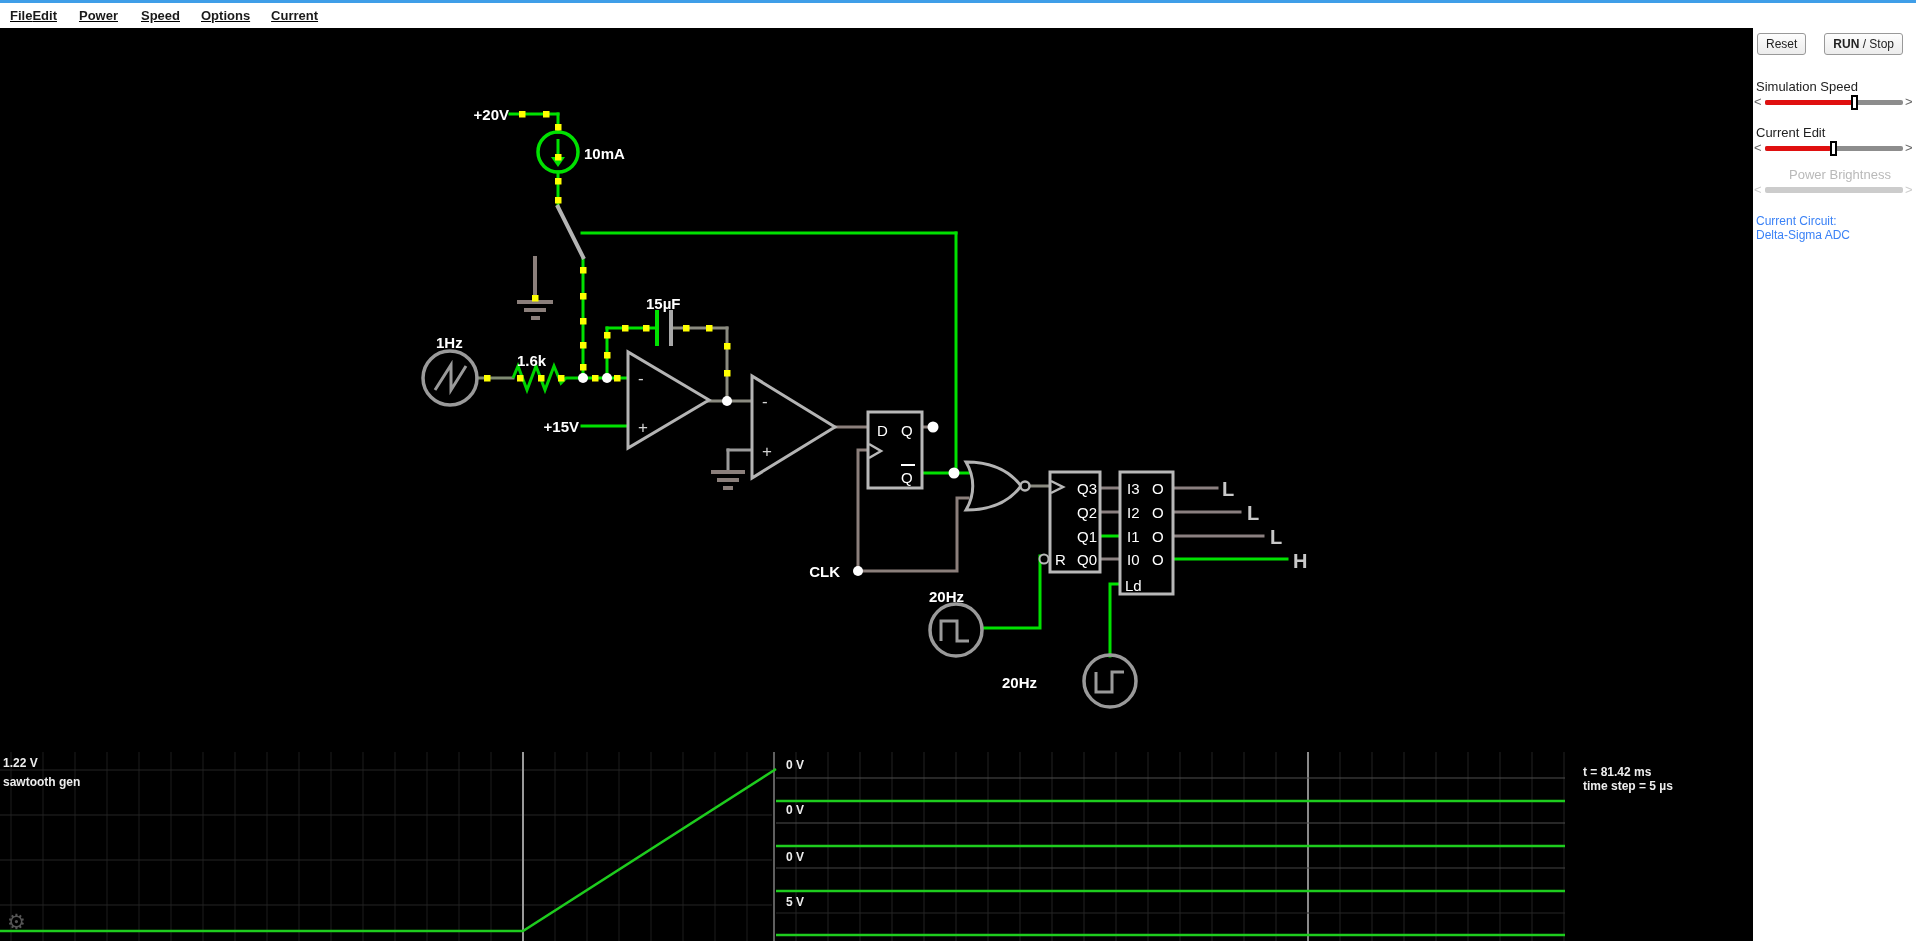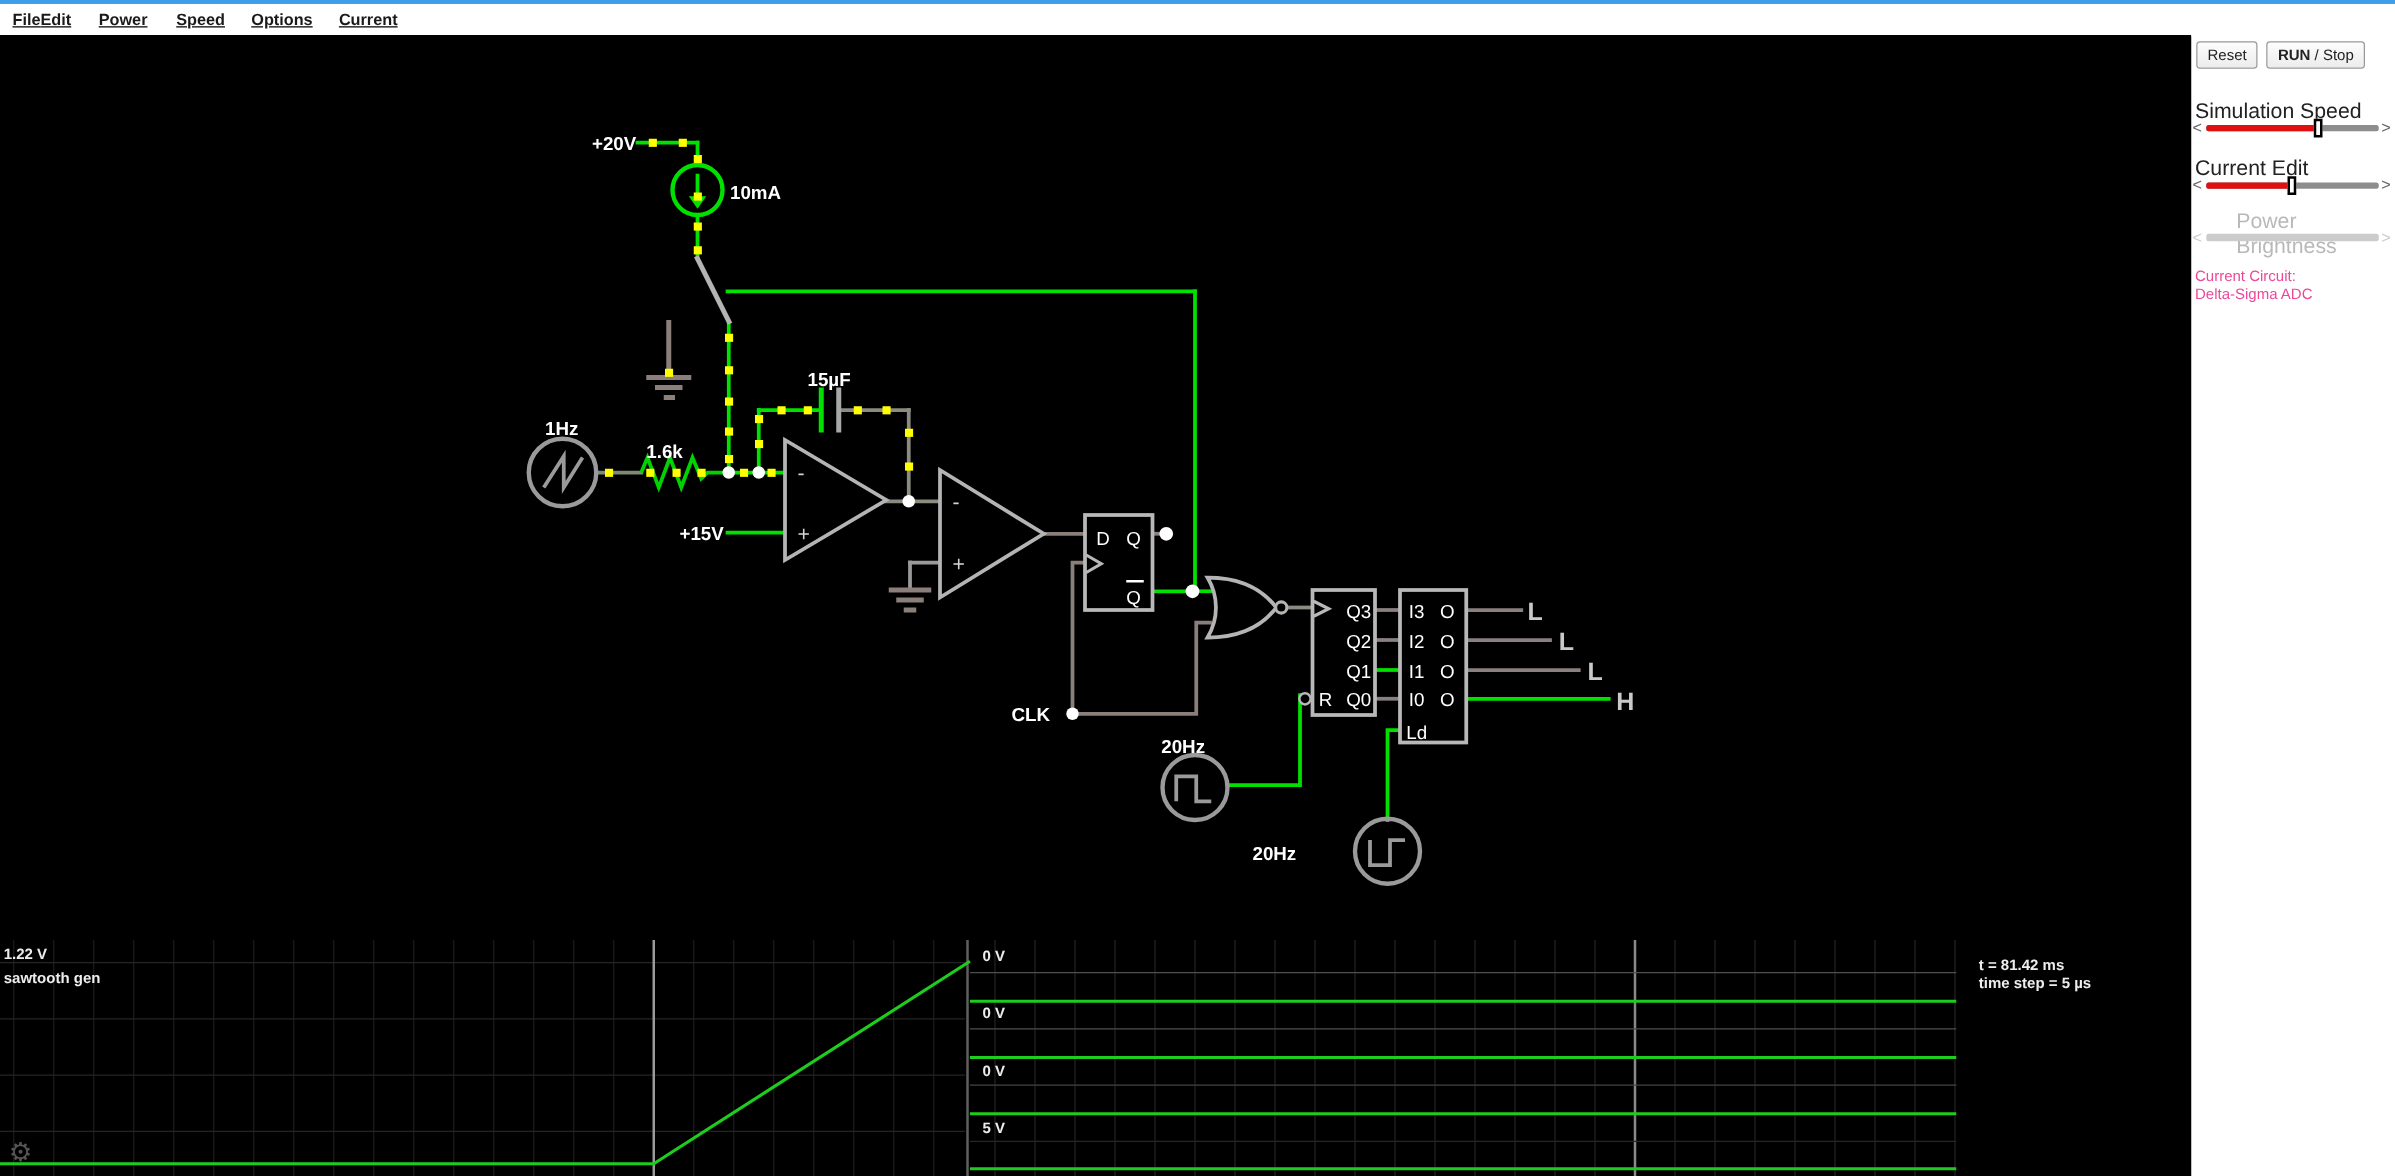--- a/index.html
+++ b/index.html
@@ -8,33 +8,33 @@
   
   #top-accent{position:absolute;left:0;top:0;width:1916px;height:3px;background:#3f9ee8;}
   #menubar{position:absolute;left:0;top:3px;width:1916px;height:25px;background:#fff;
            border-bottom:1px solid #c9c9c9;display:flex;align-items:center;text-decoration:underline;}
   .menu-item{font-size:13px;font-weight:700;color:#1a1a1a;cursor:default;}
   
   #canvas{position:absolute;left:0;top:28px;width:1753px;height:913px;background:#000;}
   
   #sidebar{position:absolute;left:1753px;top:28px;width:163px;height:913px;background:#fff;
            font-size:12px;color:#222;}
-  .btn-row{position:absolute;left:4px;top:5px;display:flex;gap:7px;}
+  .btn-row{position:absolute;left:4px;top:5px;display:flex;gap:18px;}
   .gwt-btn{background:linear-gradient(#fdfdfd,#ececec);border:1px solid #999;border-radius:3px;
            font-family:"Liberation Sans",sans-serif;font-size:12px;color:#222;padding:3px 8px;}
-  .slider-label{position:absolute;left:3px;font-size:17px;color:#222;}
+  .slider-label{position:absolute;left:3px;font-size:13px;color:#222;}
   .slider-label.disabled{color:#b9b9b9;margin-left:33px;}
   .slider-row{position:absolute;left:1px;width:160px;height:16px;display:flex;align-items:center;}
   .slider-arrow{font-size:13px;color:#666;width:9px;line-height:14px;}
   .slider-arrow.disabled{color:#ccc;}
   .track{position:relative;height:5px;background:#8d8d8d;border-radius:2px;flex:1;margin:0 2px;}
   .track.disabled{background:#ccc;height:6px;}
   .fill{position:absolute;left:0;top:0;height:5px;background:#e01010;border-radius:2px;}
   .thumb{position:absolute;top:-5px;width:7px;height:15px;background:#fff;border:2px solid #000;box-sizing:border-box;}
-  .cc-text{position:absolute;left:3px;font-size:12px;color:#ec4899;}
+  .cc-text{position:absolute;left:3px;font-size:12px;color:#3b82f6;}
   text{font-family:"Liberation Sans",sans-serif;}
   .clabel{font-size:15px;font-weight:700;fill:#fff;}
   .boxlabel{font-size:15px;font-weight:500;fill:#fff;}
   .oplabel{font-size:17px;font-weight:500;fill:#d4d4d4;}
   .lh{font-size:20px;font-weight:700;fill:#c9c9c9;}
   .scopetext{font-size:12px;font-weight:700;fill:#ededed;}
 </style>
 </head>
 <body>
 

